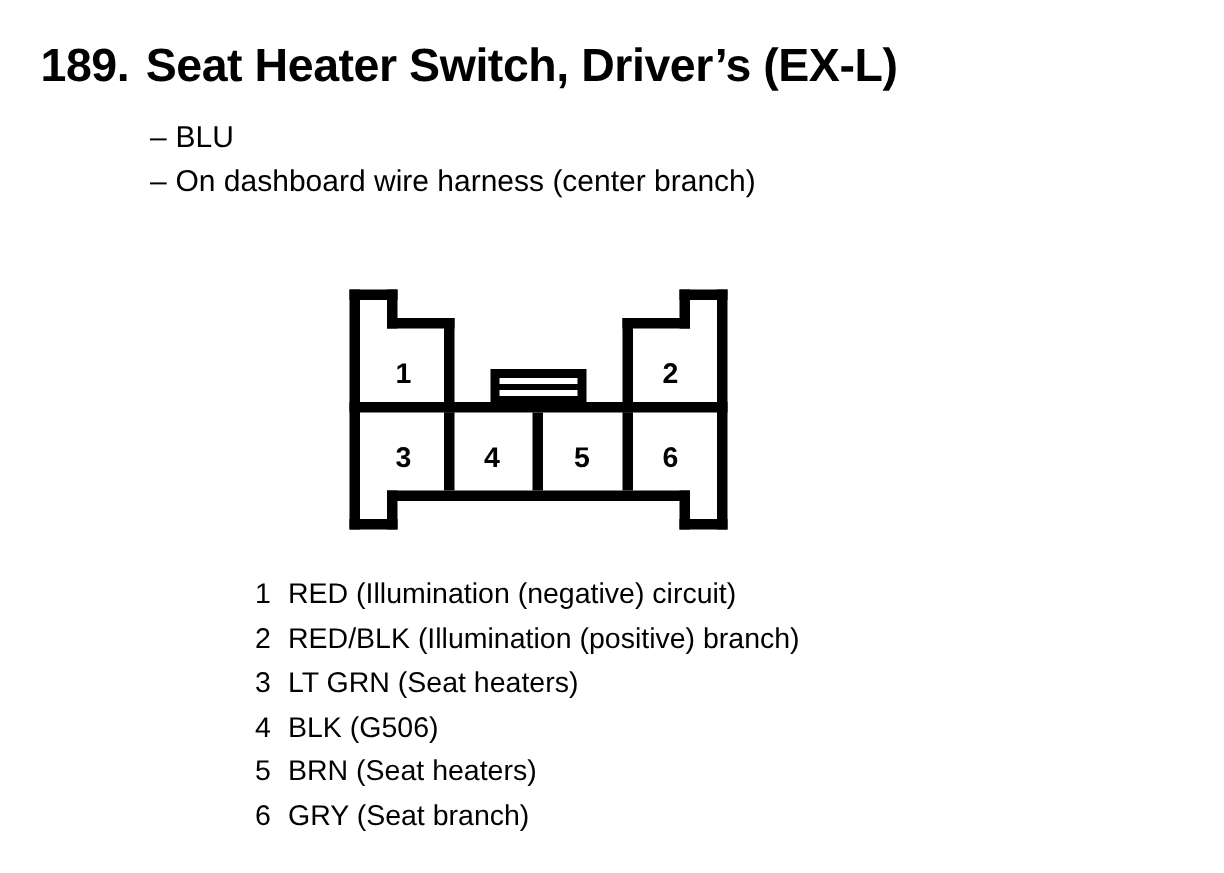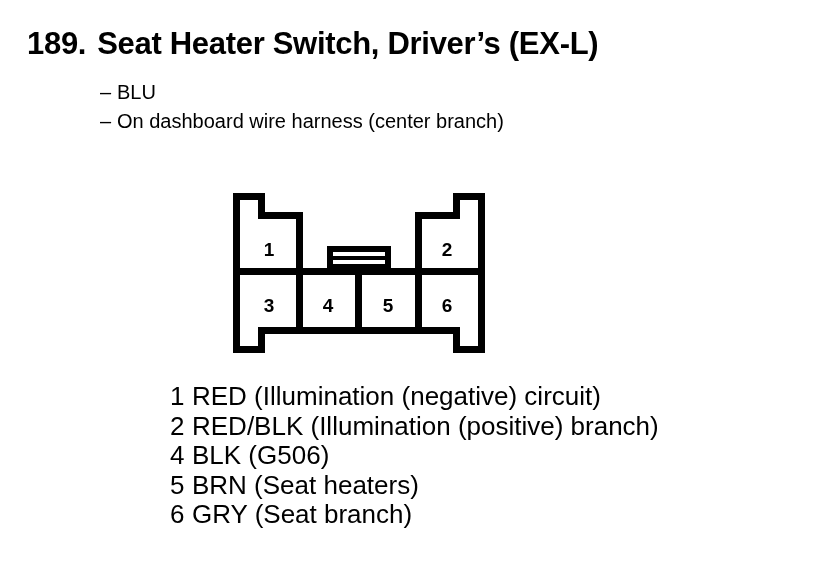--- a/index.html
+++ b/index.html
@@ -34,21 +34,21 @@
 
   .cell-label{
     position:absolute;font-size:19px;font-weight:bold;
     font-family:"Liberation Sans",sans-serif;
     text-align:center;line-height:1;
   }
 
   
   .legend{position:absolute;left:170px;top:382px;}
   .legrow{
-    font-size:26px;line-height:29.5px;white-space:nowrap;
+    font-size:19px;line-height:29.5px;white-space:nowrap;
     font-family:"Liberation Sans",sans-serif;
   }
   .legrow .pin{display:inline-block;width:22px;}
 </style>
 </head>
 <body>
 
 <div id="page">
 
   <div class="title">
@@ -107,20 +107,23 @@
   </div>
 
   <div class="legend">
     <div class="legrow">
       <span class="pin">1</span><span>RED (Illumination (negative) circuit)</span>
     </div>
     <div class="legrow">
       <span class="pin">2</span><span>RED/BLK (Illumination (positive) branch)</span>
     </div>
     <div class="legrow">
+      <span class="pin">3</span><span>LT GRN (Seat heaters)</span>
+    </div>
+    <div class="legrow">
       <span class="pin">4</span><span>BLK (G506)</span>
     </div>
     <div class="legrow">
       <span class="pin">5</span><span>BRN (Seat heaters)</span>
     </div>
     <div class="legrow">
       <span class="pin">6</span><span>GRY (Seat branch)</span>
     </div>
   </div>
 

